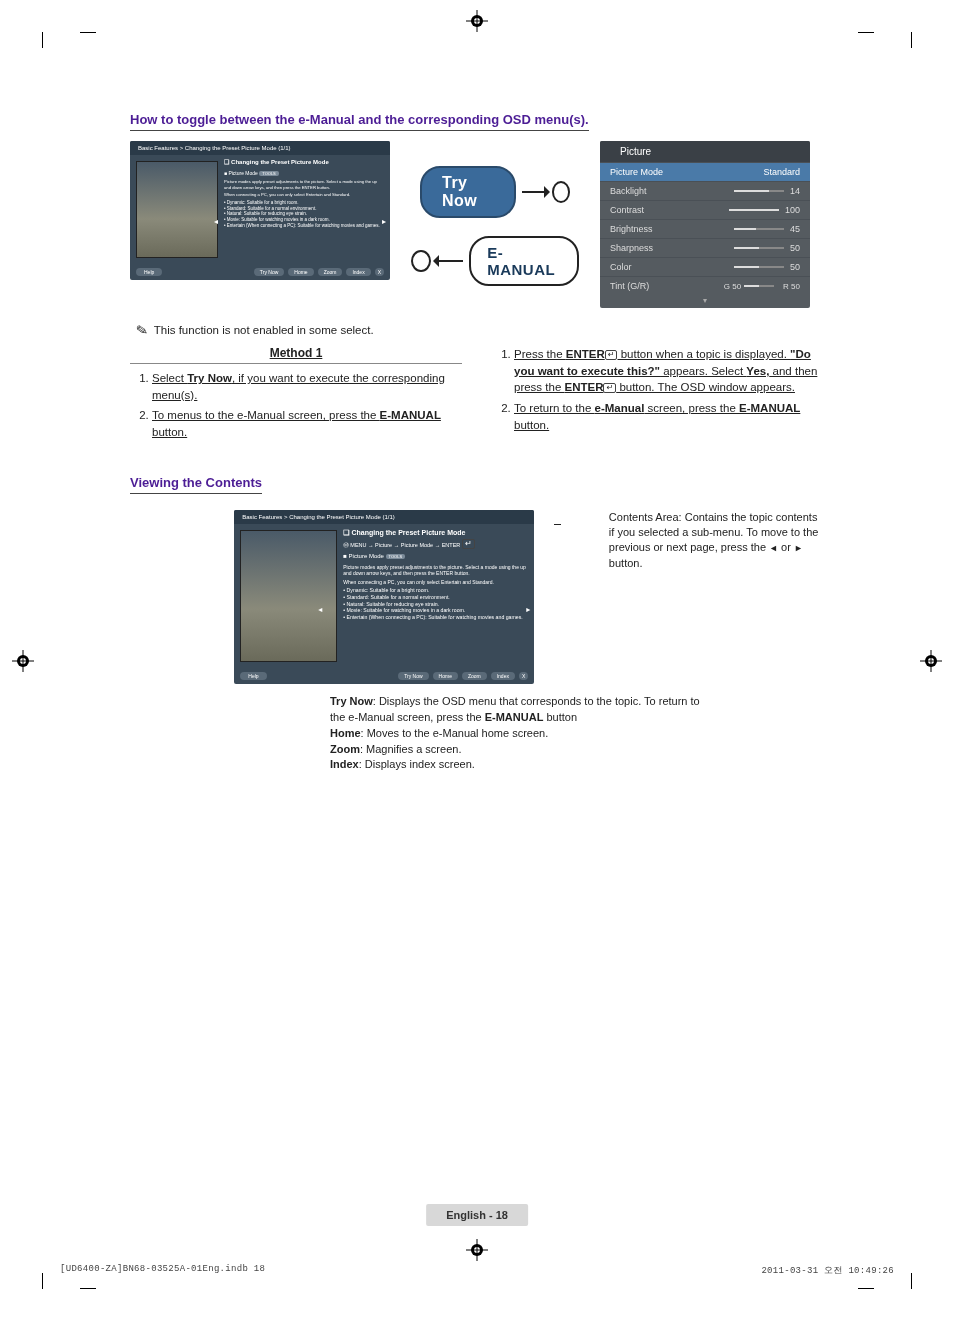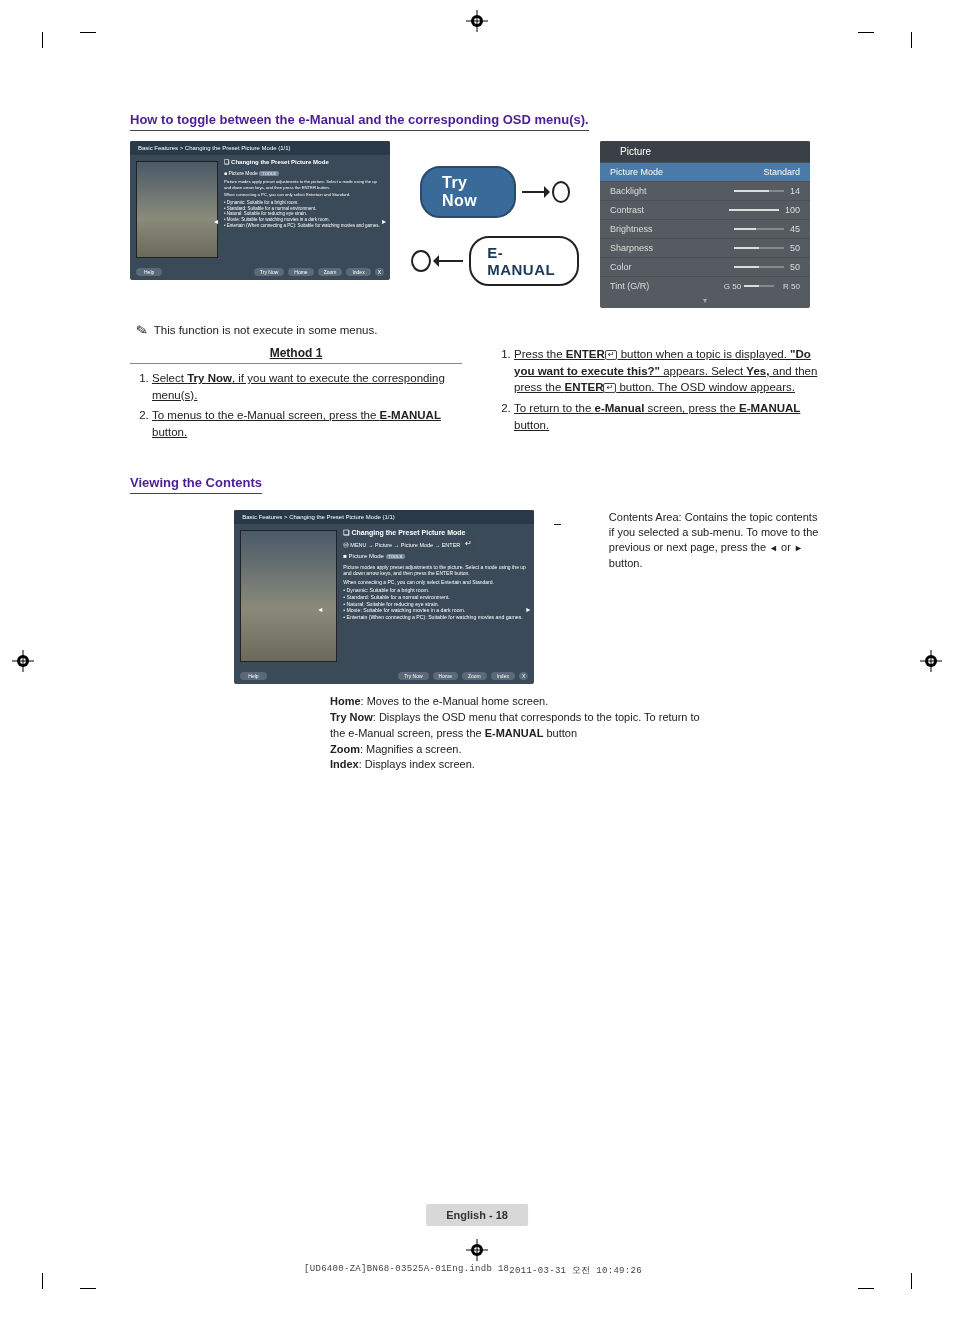--- a/index.html
+++ b/index.html
@@ -75,21 +75,21 @@
 
   .contents-row{display:flex;gap:20px;align-items:flex-start;margin-top:6px;}
   .callout{font-size:11px;line-height:1.4;margin-left:48px;}
   .callout .trig{font-size:9px;}
   .callout-wrap{display:flex;align-items:flex-start;gap:0;}
 
   .desc-block{margin-left:200px;margin-top:10px;font-size:11px;line-height:1.45;max-width:380px;}
   .desc-block p{margin:0;}
 
   .footer-bar{position:absolute;left:50%;transform:translateX(-50%);bottom:95px;background:#d8d8d8;border-radius:2px;padding:5px 20px;font-size:11px;font-weight:bold;color:#333;}
-  .footer-meta{position:absolute;bottom:44px;left:52px;right:60px;display:flex;justify-content:center;font-size:9px;font-family:"Courier New",monospace;color:#444;}
+  .footer-meta{position:absolute;bottom:44px;left:60px;right:60px;display:flex;justify-content:space-between;font-size:9px;font-family:"Courier New",monospace;color:#444;}
   .footer-meta span{letter-spacing:0.3px;}
   .crop-line{position:absolute;background:#000;}
 </style>
 </head>
 <body>
 
 <div class="reg reg-top">
   <svg width="22" height="22">
       <circle cx="11" cy="11" r="6" fill="#000"></circle>
       <circle cx="11" cy="11" r="3" fill="#fff"></circle>
@@ -240,21 +240,21 @@
             </span>
             <span>R 50</span>
           </span>
       </div>
       <div style="text-align:center;font-size:8px;padding:1px 0 3px 0;color:#aaa;">▾</div>
     </div>
   </div>
 
   <div class="note">
     <span class="note-ico">✎</span>
-    <span>This function is not execute in some menus.</span>
+    <span>This function is not enabled in some select.</span>
   </div>
 
   <div class="methods">
     <div class="method">
       <h4>Method 1</h4>
       <ol>
         <li><span>Select </span><span class="bold">Try Now</span><span>, if you want to execute the corresponding menu(s).</span></li>
         <li><span>To menus to the e-Manual screen, press the </span><span class="bold">E-MANUAL</span><span> button.</span></li>
       </ol>
     </div>
@@ -303,22 +303,22 @@
       </div>
       <div class="callout-wrap">
         <div style="width:20px;border-top:1px solid #222;margin-top:14px;"></div>
         <div class="callout" style="max-width:220px;">
           <span>Contents Area: Contains the topic contents if you selected a sub-menu. To move to the previous or next page, press the </span><span class="trig">◄</span><span> or </span><span class="trig">►</span><span> button.</span>
         </div>
       </div>
     </div>
 
     <div class="desc-block">
+      <p><span class="bold">Try Now</span><span>: Displays the OSD menu that corresponds to the topic. To return to the e-Manual screen, press the </span><span class="bold">E-MANUAL</span><span> button</span></p>
       <p><span class="bold">Home</span><span>: Moves to the e-Manual home screen.</span></p>
-      <p><span class="bold">Try Now</span><span>: Displays the OSD menu that corresponds to the topic. To return to the e-Manual screen, press the </span><span class="bold">E-MANUAL</span><span> button</span></p>
       <p><span class="bold">Zoom</span><span>: Magnifies a screen.</span></p>
       <p><span class="bold">Index</span><span>: Displays index screen.</span></p>
     </div>
   </div>
 
   <div class="footer-bar">English - 18</div>
 
   <div class="footer-meta">
     <span>[UD6400-ZA]BN68-03525A-01Eng.indb   18</span>
     <span>2011-03-31   오전 10:49:26</span>

